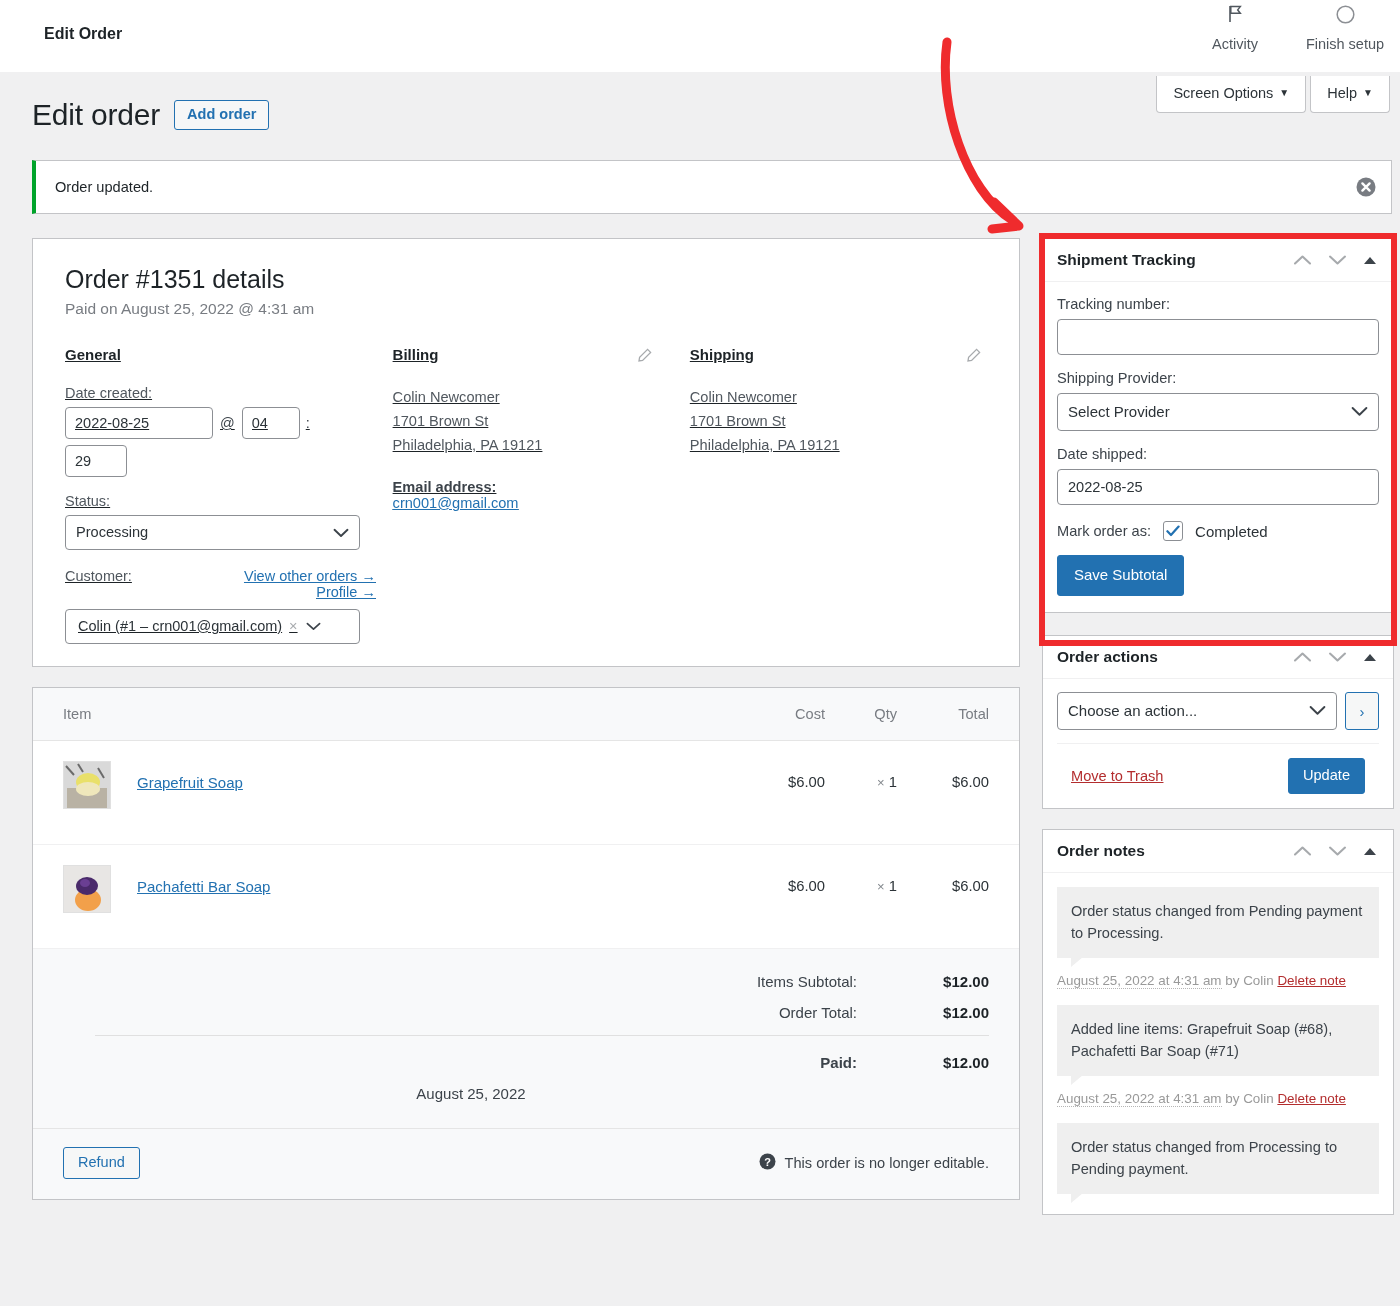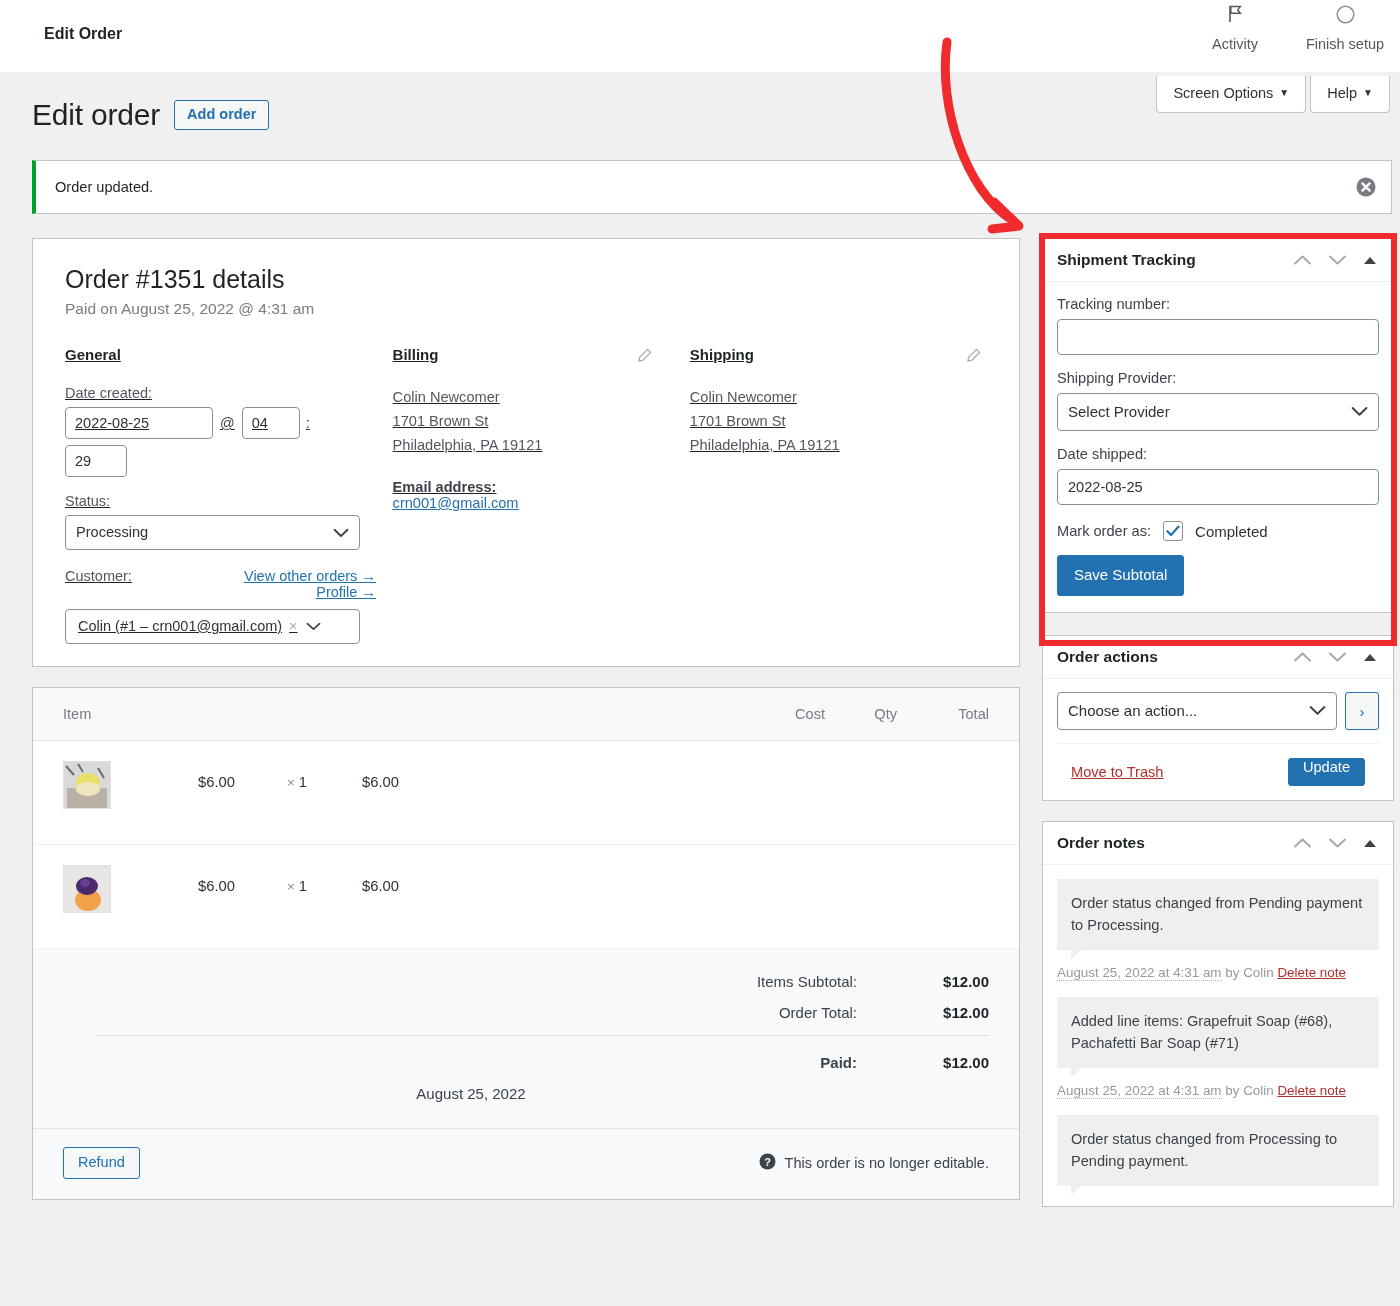--- a/index.html
+++ b/index.html
@@ -230,21 +230,21 @@
     color: #2271b1; display: flex; align-items: center; justify-content: center;
     font-size: 15px; cursor: pointer;
   }
   .oa-footer {
     display: flex; align-items: center; justify-content: space-between;
     padding: 14px 14px 14px 14px; border-top: 1px solid #f0f0f1; margin-top: 13px;
   }
   .trash-lnk { color: #b32d2e; font-size: 14.6px; text-decoration: underline; cursor: pointer; }
   .btn-update {
     background: #2271b1; color: #fff; border: 1px solid #2271b1;
-    border-radius: 3px; font-size: 14.6px; padding: 0 14px 10px; cursor: pointer;
+    border-radius: 3px; font-size: 14.6px; padding: 8px 14px 10px; cursor: pointer;
   }
 
   .notes-body { padding: 14px 14px 6px 14px; }
   .note { margin-bottom: 14px; }
   .note-bubble {
     background: #efefef; padding: 13px 14px 14px 14px;
     font-size: 14.6px; color: #3c434a; line-height: 22px; position: relative;
   }
   .note-bubble::after {
     content: ""; position: absolute; left: 14px; bottom: -9px;
@@ -405,33 +405,39 @@
       <div class="item-row">
         <div class="thumb">
           <svg width="46" height="46" viewBox="0 0 46 46">
             <rect width="46" height="46" fill="#d9d9d9"></rect>
             <rect x="3" y="26" width="40" height="20" fill="#b9b2a4"></rect>
             <ellipse cx="24" cy="20" rx="12" ry="9" fill="#e9e06a"></ellipse>
             <ellipse cx="24" cy="27" rx="12" ry="7" fill="#efe7bb"></ellipse>
             <path d="M2 4 l8 9 M14 2 l5 8 M34 6 l6 10" stroke="#6b6b6b" stroke-width="2" fill="none"></path>
           </svg>
         </div>
+        <div class="item-name">
+          <span class="item-link">Grapefruit Soap</span>
+        </div>
         <div class="td-cost">$6.00</div>
         <div class="td-qty"><span class="x">×</span> <span>1</span></div>
         <div class="td-total">$6.00</div>
       </div>
 
       <div class="item-row">
         <div class="thumb">
           <svg width="46" height="46" viewBox="0 0 46 46">
             <rect width="46" height="46" fill="#e8e6e4"></rect>
             <ellipse cx="24" cy="34" rx="13" ry="11" fill="#f2a04a"></ellipse>
             <ellipse cx="23" cy="20" rx="11" ry="9" fill="#4a2a6b"></ellipse>
             <ellipse cx="21" cy="17" rx="5" ry="4" fill="#6a3f93"></ellipse>
           </svg>
+        </div>
+        <div class="item-name">
+          <span class="item-link">Pachafetti Bar Soap</span>
         </div>
         <div class="td-cost">$6.00</div>
         <div class="td-qty"><span class="x">×</span> <span>1</span></div>
         <div class="td-total">$6.00</div>
       </div>
 
       <div class="totals">
         <div class="tot-row">
           <div class="tot-label">Items Subtotal:</div>
           <div class="tot-val">$12.00</div>

